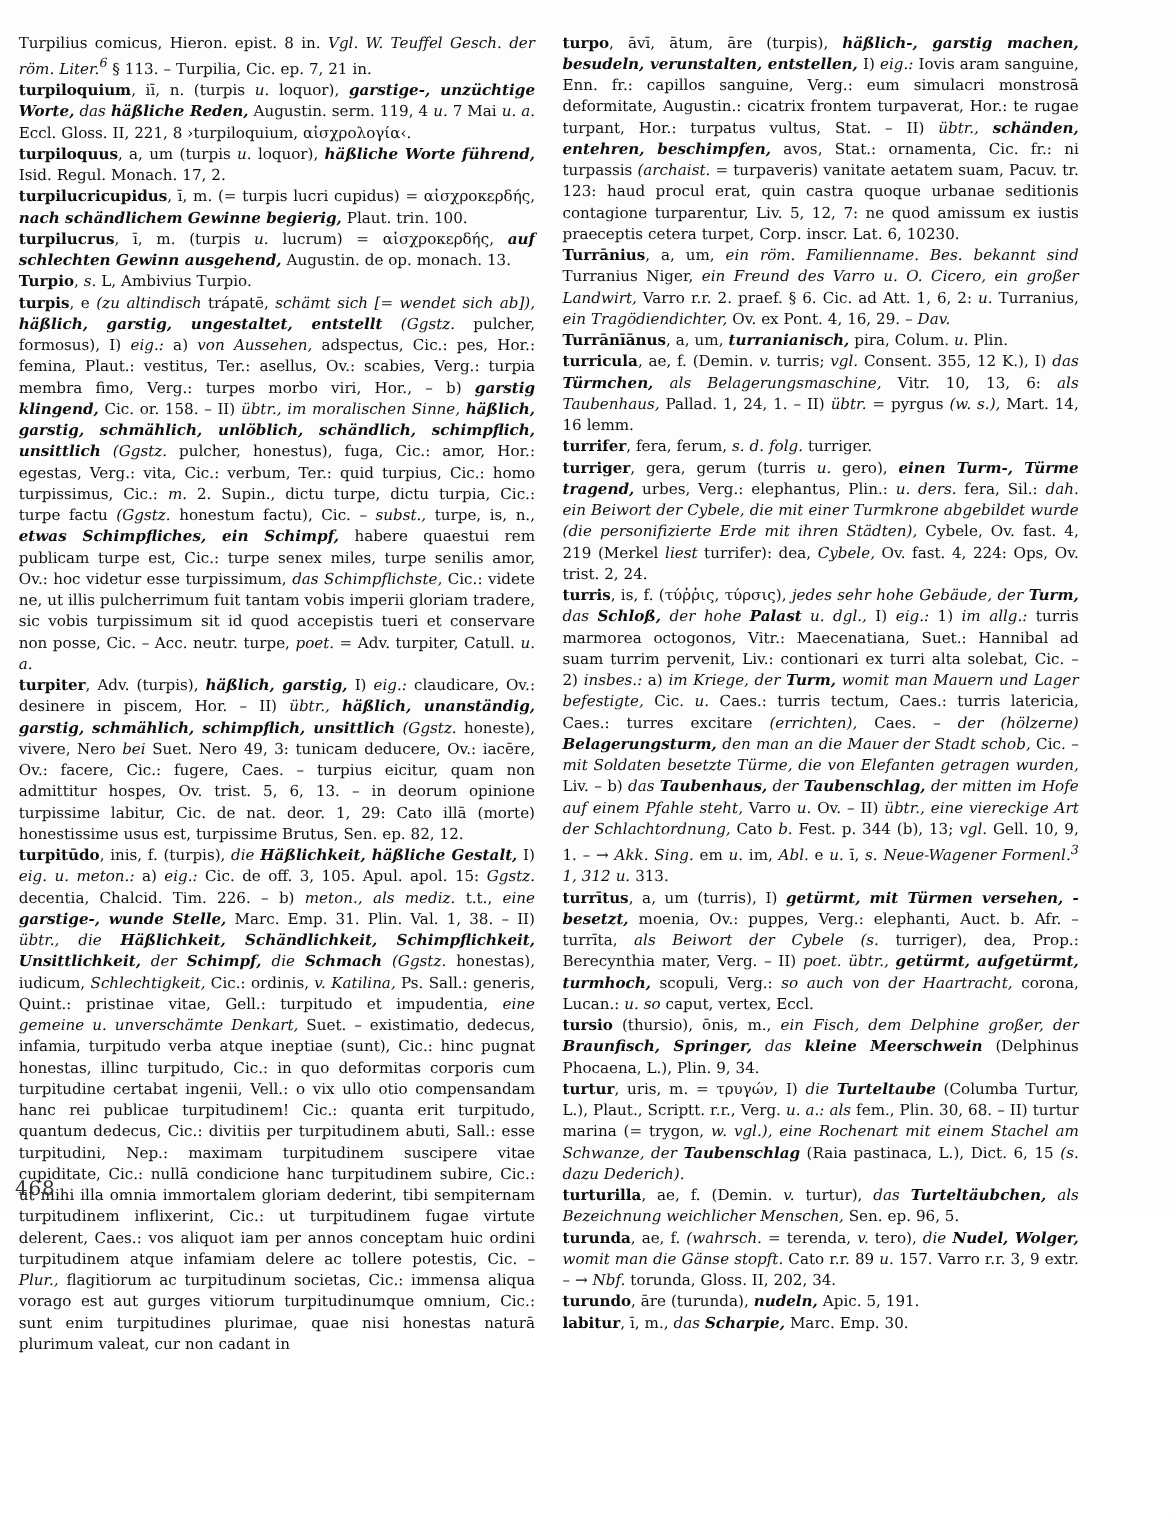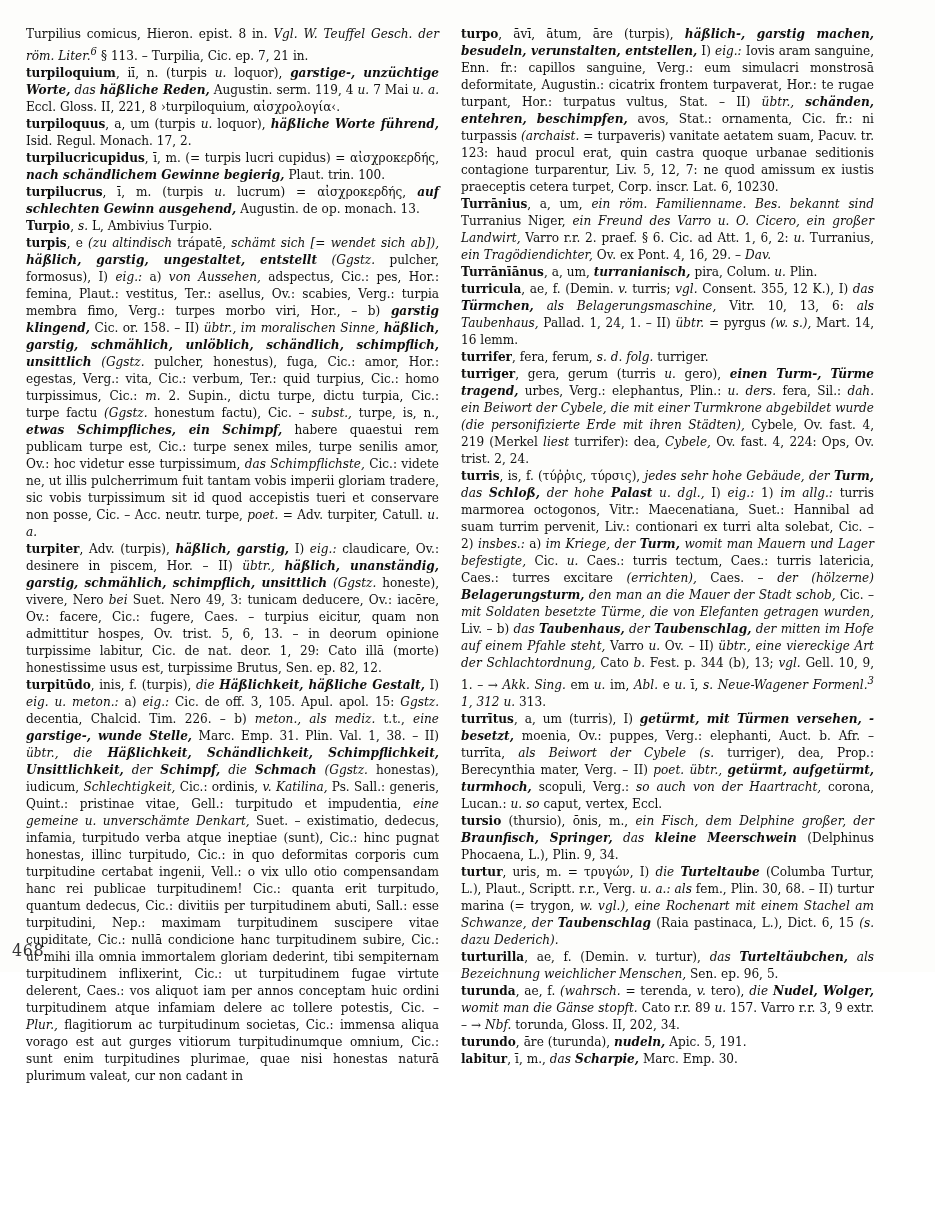--- a/index.html
+++ b/index.html
@@ -13,21 +13,21 @@
     font-family: "DejaVu Serif", "Liberation Serif", serif;
     color: #111111;
     overflow: hidden;
   }
   #page {
     position: relative;
     width: 935px;
     height: 972px;
     background: #fdfdfb;
     box-sizing: border-box;
-    padding: 26px 26px 0 26px;
+    padding: 26px 26px 0 15px;
   }
   #columns {
     display: flex;
     gap: 22px;
     width: 100%;
     height: 1135px;
   }
   .column {
     width: 413px;
     flex: 0 0 413px;

